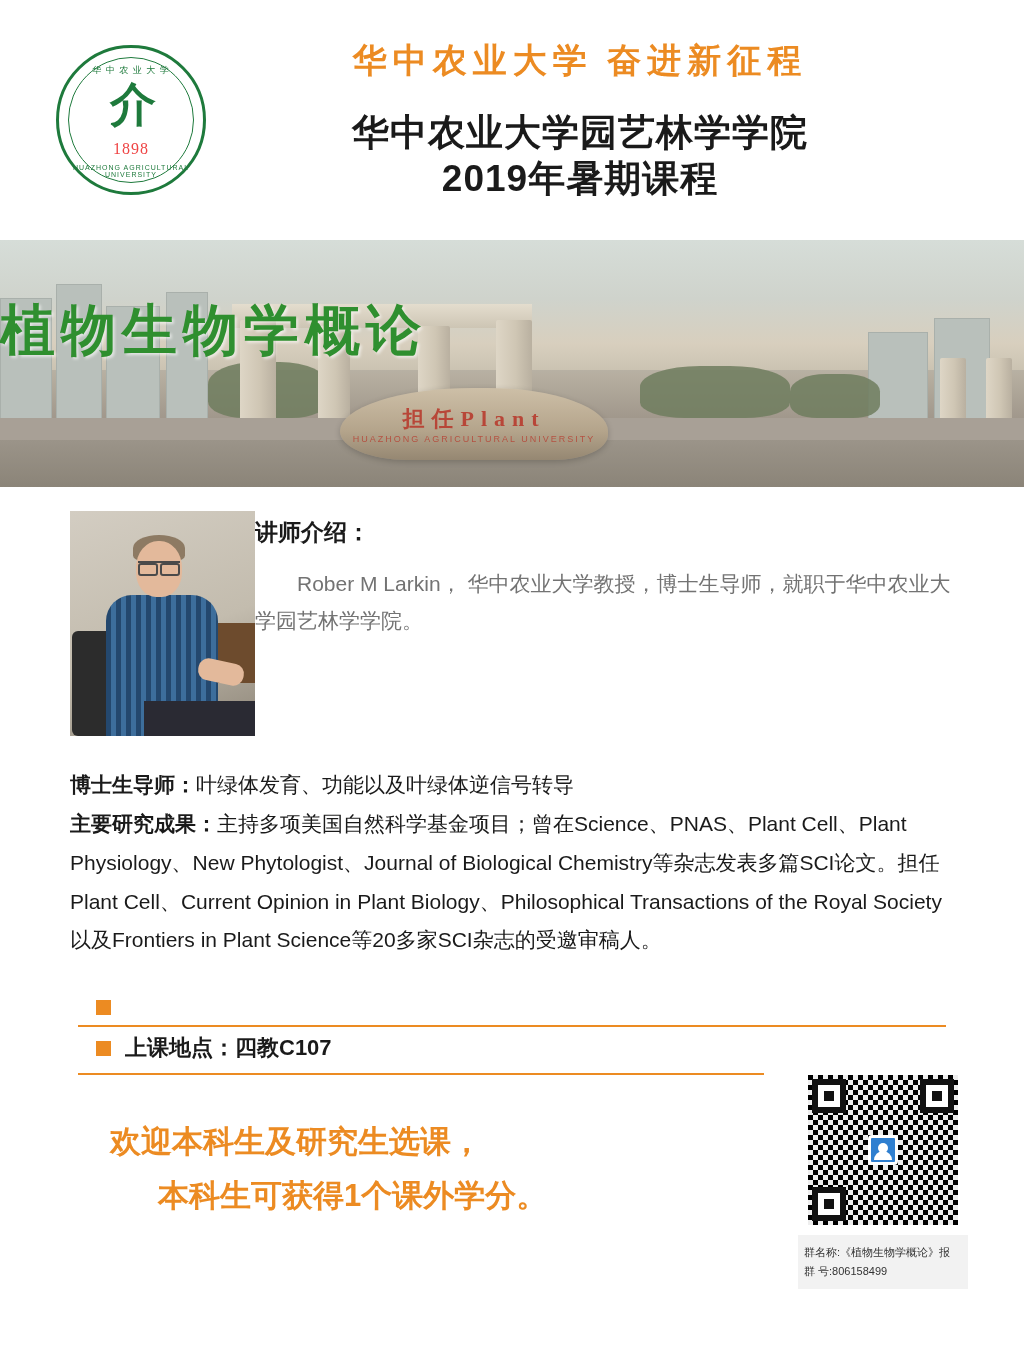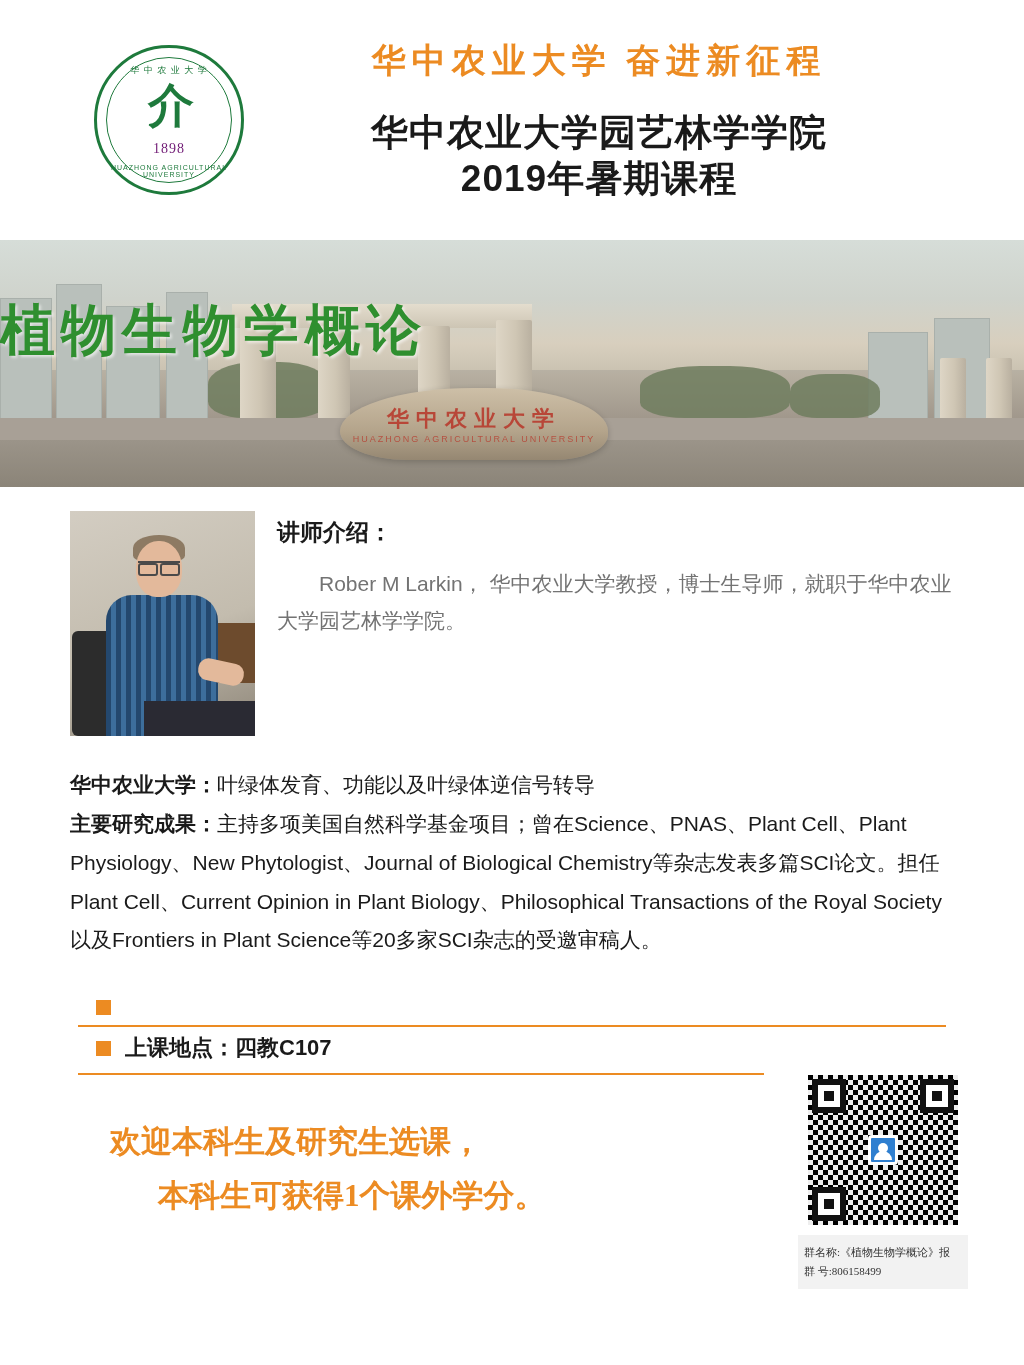--- a/index.html
+++ b/index.html
@@ -14,21 +14,21 @@
     width: 1024px; height: 1365px;
     background: #ffffff;
   }
 
   
   .header {
     position: relative;
     height: 240px;
     display: flex;
     align-items: center;
-    padding-left: 94px;
+    padding-left: 56px;
     border-radius: 10px;
   }
   .logo {
     width: 150px; height: 150px;
     border-radius: 50%;
     border: 3px solid #1e7a3c;
     position: relative;
     flex: 0 0 auto;
     background: #fff;
   }
@@ -49,22 +49,22 @@
   }
   .logo-mark {
     font-size: 46px;
     color: #1e7a3c;
     font-family: "Liberation Serif", serif;
     font-weight: bold;
     line-height: 1;
     letter-spacing: -4px;
   }
   .logo-year {
-    font-size: 14px;
-    color: #701a75;
+    font-size: 16px;
+    color: #ef4444;
     font-family: "Liberation Serif", serif;
     margin-top: 12px;
     letter-spacing: 1px;
   }
   .logo-arc-top, .logo-arc-bottom {
     position: absolute;
     left: 0; right: 0;
     text-align: center;
     font-size: 8px;
     color: #1e7a3c;
@@ -179,21 +179,20 @@
     letter-spacing: 6px;
     text-shadow: 2px 2px 3px rgba(255,255,255,.6);
   }
 
   
   .content {
     padding: 24px 70px 0 70px;
   }
   .instructor {
     display: flex;
-    gap: 22px;
     align-items: flex-start;
   }
   .photo {
     width: 185px; height: 225px;
     flex: 0 0 auto;
     position: relative;
     overflow: hidden;
     background: linear-gradient(180deg, #cfc9bf 0%, #b9b2a6 100%);
   }
   .photo .wall2 {
@@ -303,21 +302,20 @@
     background: #ec8b22;
     width: 79%;
   }
 
   
   .footer {
     position: relative;
     margin-top: 40px;
     padding: 0 70px;
     min-height: 200px;
-    font-family: Liberation Serif, serif;
   }
   .welcome {
     color: #ec8b22;
     font-size: 31px;
     font-weight: bold;
     line-height: 1.75;
     padding-left: 40px;
   }
   .welcome .l2 { padding-left: 48px; display: block; }
 
@@ -417,21 +415,21 @@
     <div class="gate-pillar" style="left:318px;top:86px;width:32px;height:114px;"></div>
     <div class="gate-pillar" style="left:418px;top:86px;width:32px;height:114px;"></div>
     <div class="gate-pillar" style="left:496px;top:80px;width:36px;height:120px;"></div>
     <div class="gate-pillar" style="left:940px;top:118px;width:26px;height:82px;"></div>
     <div class="gate-pillar" style="left:986px;top:118px;width:26px;height:82px;"></div>
 
     <div class="road"></div>
     <div class="ground"></div>
 
     <div class="rock">
-      <div class="rock-cn">华中农业大学</div>
+      <div class="rock-cn">担任Plant</div>
       <div class="rock-en">HUAZHONG  AGRICULTURAL  UNIVERSITY</div>
     </div>
 
     <div class="banner-title">植物生物学概论</div>
   </div>
 
   <div class="content">
 
     <div class="instructor">
       <div class="photo">
@@ -446,21 +444,21 @@
         <div class="glasses"></div>
       </div>
       <div class="bio">
         <div class="bio-head">讲师介绍：</div>
         <div class="bio-p">Rober M Larkin， 华中农业大学教授，博士生导师，就职于华中农业大学园艺林学学院。</div>
       </div>
     </div>
 
     <div class="research">
       <div class="res-line">
-        <b>华中农业大学：</b><span>叶绿体发育、功能以及叶绿体逆信号转导</span>
+        <b>博士生导师：</b><span>叶绿体发育、功能以及叶绿体逆信号转导</span>
       </div>
       <div class="res-line">
         <b>主要研究成果：</b><span>主持多项美国自然科学基金项目；曾在Science、PNAS、Plant Cell、Plant Physiology、New Phytologist、Journal of Biological Chemistry等杂志发表多篇SCI论文。担任Plant Cell、Current Opinion in Plant Biology、Philosophical Transactions of the Royal Society以及Frontiers in Plant Science等20多家SCI杂志的受邀审稿人。</span>
       </div>
     </div>
 
     <div class="info">
       <div class="info-row">
         <span class="bullet"></span>
       </div>

